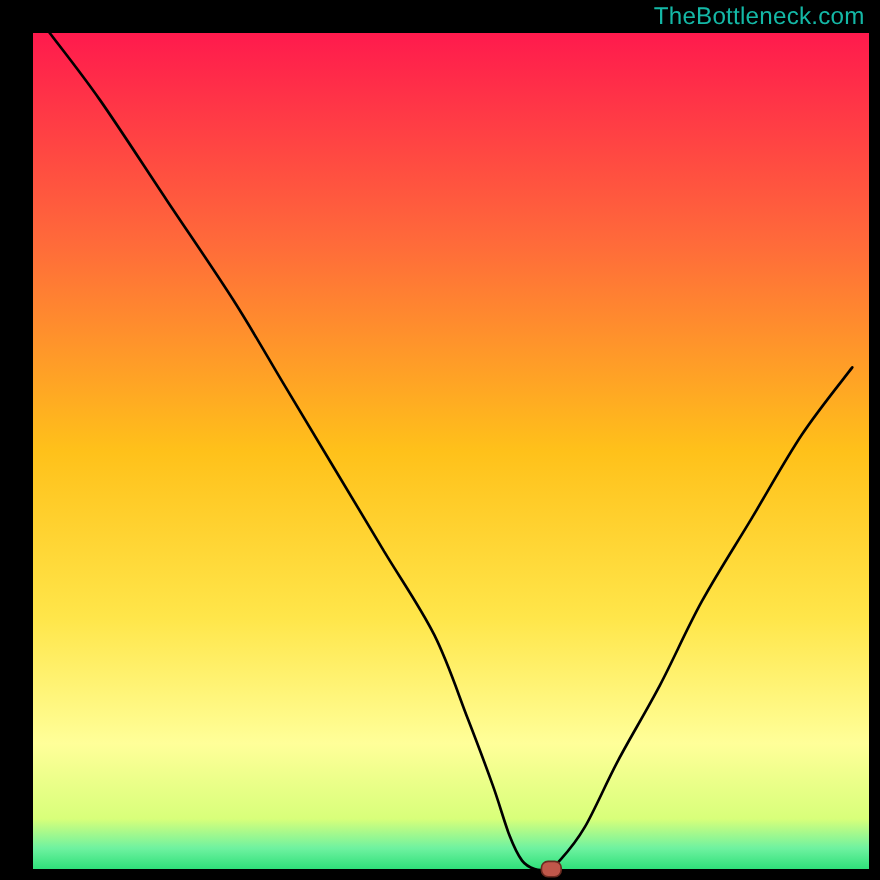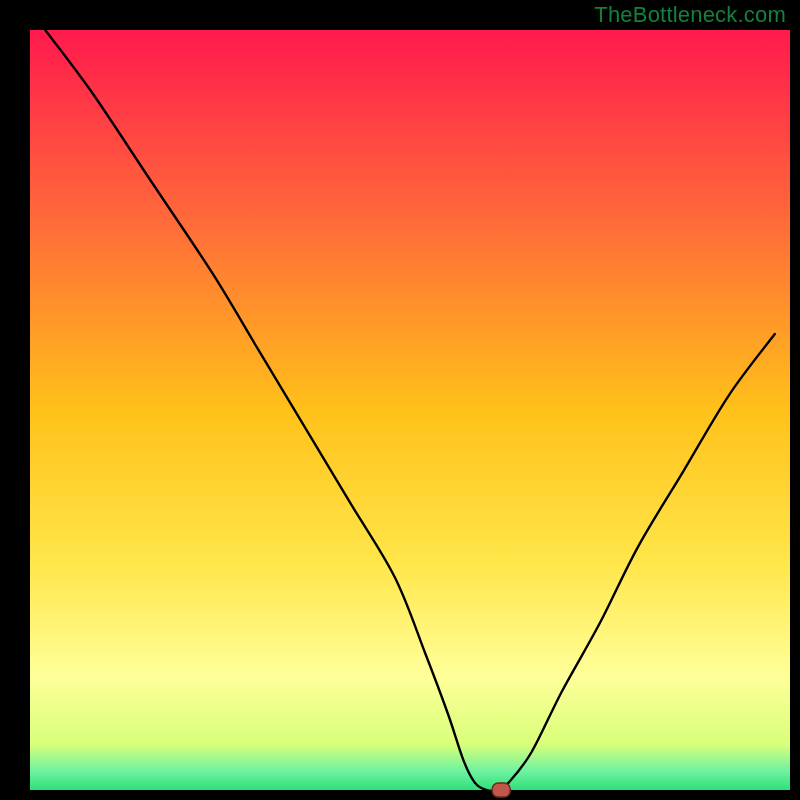--- a/index.html
+++ b/index.html
@@ -15,21 +15,21 @@
     width: 800px;
     height: 800px;
   }
   svg {
     display: block;
   }
   .watermark {
     position: absolute;
     top: 2px;
     right: 14px;
-    color: #15803d;
+    color: #14b8a6;
     font-size: 22px;
     font-weight: 500;
     letter-spacing: 0.2px;
     user-select: none;
   }
 </style>
 </head>
 <body>
 
 <div class="canvas-wrap">

